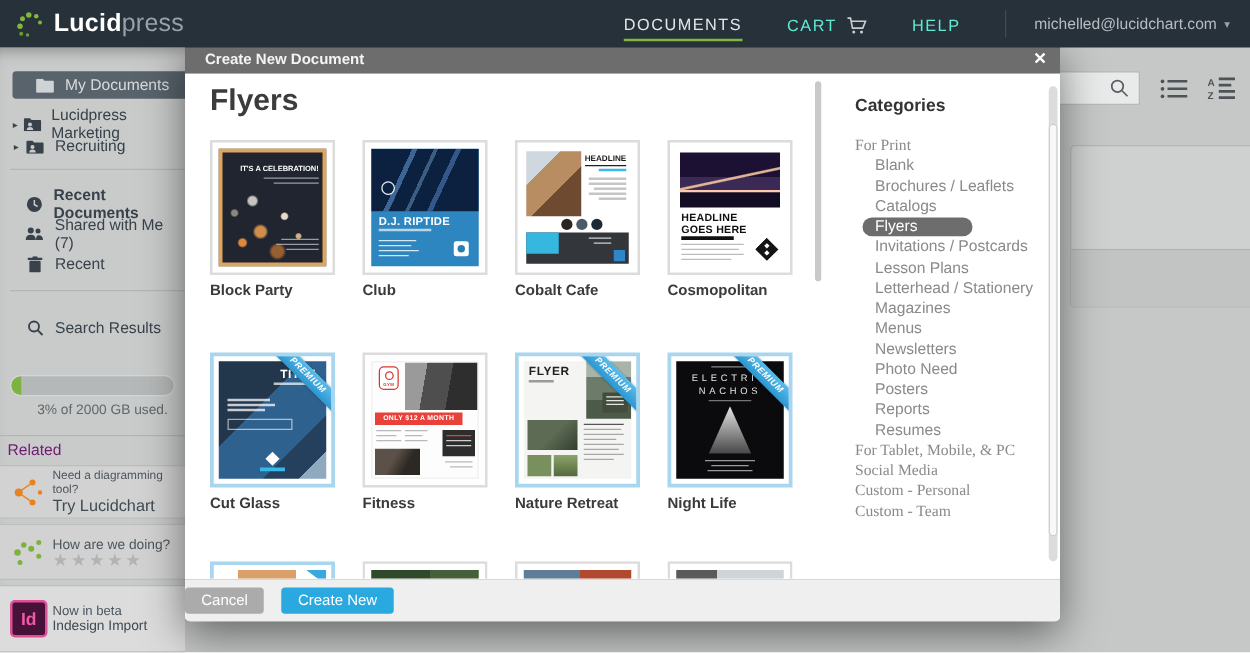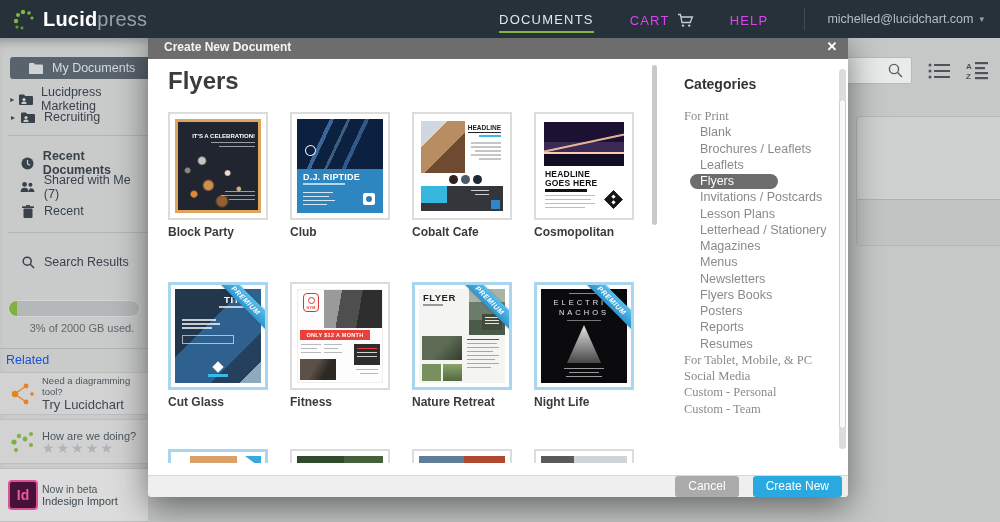--- a/index.html
+++ b/index.html
@@ -7,39 +7,39 @@
   body { font-family:"Liberation Sans", sans-serif; cursor:default; }
   .screen { position:relative; width:1000px; height:522px; overflow:hidden; background:#c6c8c8; }
 
   
   .topbar { position:absolute; left:0; top:0; width:1000px; height:38px; background:#27313a; z-index:20; display:flex; align-items:center; }
   .brand { display:flex; align-items:center; margin-left:12px; }
   .brand svg { margin-right:7px; }
   .brand-text { font-size:20px; color:#ffffff; font-weight:bold; letter-spacing:.2px; }
   .brand-text .lt { color:#99a1a8; font-weight:normal; }
   .topnav { margin-left:auto; display:flex; align-items:center; }
-  .nav-item { color:#d946ef; font-size:13px; letter-spacing:1.2px; margin-right:36px; padding:6px 0 4px; display:flex; align-items:center; gap:7px; }
+  .nav-item { color:#5eead4; font-size:13px; letter-spacing:1.2px; margin-right:36px; padding:6px 0 4px; display:flex; align-items:center; gap:7px; }
   .nav-item.active { color:#e3e7e8; border-bottom:2px solid #82b541; }
   .nav-divider { width:1px; height:22px; background:#3e4a55; margin-right:22px; }
   .account { color:#b6bcc1; font-size:12.5px; margin-right:16px; display:flex; align-items:center; gap:6px; }
   .account .caret { font-size:9px; color:#9aa2a8; }
 
   
   .sidebar { position:absolute; left:0; top:38px; width:148px; height:484px; background:#c9cbca; z-index:1; box-shadow:inset 0 10px 12px -8px rgba(0,0,0,.35); }
   .sb-row { position:absolute; left:0; width:148px; height:22px; display:flex; align-items:center; font-size:12.5px; color:#38424b; }
   .sb-row .caret { width:14px; margin-left:6px; font-size:8px; color:#3c454e; text-align:center; }
   .sb-row .ic { width:16px; display:flex; justify-content:center; margin-right:8px; }
   .sb-row.selected { left:10px; width:138px; background:#59636c; color:#d8dbdd; border-radius:3px 0 0 3px; }
   .sb-row.selected .ic svg { stroke:#cfd3d5; fill:#cfd3d5; }
   .sb-indent2 { margin-left:20px; }
   .sb-div { position:absolute; left:8px; right:0; border-top:1px solid #b4b6b6; }
   .storage-bar { position:absolute; left:8px; top:262px; width:132px; height:17px; border-radius:9px; background:#b5b8b8; border:1px solid #d4d6d6; overflow:hidden; }
   .storage-fill { position:absolute; left:0; top:0; bottom:0; width:8px; background:#7fb341; border-radius:9px 0 0 9px; }
   .storage-text { position:absolute; top:284px; left:20px; right:4px; text-align:center; font-size:11px; color:#5e676c; }
-  .related { position:absolute; top:315px; left:6px; font-size:12.5px; color:#1d4ed8; }
+  .related { position:absolute; top:315px; left:6px; font-size:12.5px; color:#701a75; }
   .promo { position:absolute; left:0; width:148px; background:#d1d2d1; border-top:1px solid #bdbfbf; border-bottom:1px solid #bdbfbf; display:flex; align-items:center; }
   .promo .pic { width:30px; margin-left:8px; flex:0 0 30px; display:flex; justify-content:center; }
   .promo .ptxt { margin-left:4px; }
   .promo .pt1 { font-size:9.5px; color:#4c565e; }
   .promo .pt2 { font-size:13px; color:#3f4a52; }
   .stars { font-size:14px; letter-spacing:2px; color:#b2b4b4; line-height:12px; }
   .id-badge { width:30px; height:30px; background:#471238; border:2px solid #dd4f96; border-radius:4px; color:#f058a8; font-weight:bold; font-size:14px; display:flex; align-items:center; justify-content:center; }
 
   
   .bg-search { position:absolute; left:690px; top:57px; width:222px; height:27px; background:#e9eaea; border:1px solid #b8baba; border-radius:2px; z-index:1; }
@@ -159,21 +159,21 @@
   .cats-title { position:absolute; left:12px; top:17px; font-size:14px; font-weight:bold; color:#333; }
   .cat-list { position:absolute; left:0; top:50px; list-style:none; width:168px; }
   .cat-list li { height:16.25px; font-size:12.5px; color:#8a8a8a; white-space:nowrap; }
   .cat-list li.l1 { padding-left:12px;font-family:Liberation Serif, serif; }
   .cat-list li.l2 { padding-left:28px; }
   .cat-list li.selected span { background:#6d6d6d; color:#fff; border-radius:9px; padding:0 44px 1px 10px; margin-left:-10px; }
   .cat-scroll-track { position:absolute; right:2px; top:10px; width:7px; height:380px; background:#dcdcdc; border-radius:4px; }
   .cat-scroll-thumb { position:absolute; right:2px; top:40px; width:7px; height:330px; background:#f8f8f8; border:1px solid #cfcfcf; border-radius:4px; }
 
   
-  .modal-footer { position:absolute; left:0; right:0; bottom:0; height:22px; background:#efefef; border-top:1px solid #d8d8d8; border-radius:0 0 4px 4px; display:flex; align-items:center; justify-content:flex-end; gap:14px; padding-right:6px; }
+  .modal-footer { position:absolute; left:0; right:0; bottom:0; height:34px; background:#efefef; border-top:1px solid #d8d8d8; border-radius:0 0 4px 4px; display:flex; align-items:center; justify-content:flex-start; gap:14px; padding-right:6px; }
   .btn { font-size:12px; color:#fff; border:none; border-radius:3px; padding:3px 13px 4px; font-family:inherit; }
   .btn-cancel { background:#ababab; }
   .btn-create { background:#29a9e0; }
 </style>
 </head>
 <body>
 
 <div class="screen">
 
   <div class="topbar">
@@ -568,29 +568,29 @@
             <div class="art art3-4"></div>
           </div>
       </div>
 
       <div class="cats">
         <div class="cats-title">Categories</div>
         <ul class="cat-list">
           <li class="l1"><span>For Print</span></li>
           <li class="l2"><span>Blank</span></li>
           <li class="l2"><span>Brochures / Leaflets</span></li>
-          <li class="l2"><span>Leaflets</span></li>
+          <li class="l2"><span>Catalogs</span></li>
           <li class="l2 selected"><span>Flyers</span></li>
           <li class="l2"><span>Invitations / Postcards</span></li>
           <li class="l2"><span>Lesson Plans</span></li>
           <li class="l2"><span>Letterhead / Stationery</span></li>
           <li class="l2"><span>Magazines</span></li>
           <li class="l2"><span>Menus</span></li>
           <li class="l2"><span>Newsletters</span></li>
-          <li class="l2"><span>Flyers Books</span></li>
+          <li class="l2"><span>Photo Need</span></li>
           <li class="l2"><span>Posters</span></li>
           <li class="l2"><span>Reports</span></li>
           <li class="l2"><span>Resumes</span></li>
           <li class="l1"><span>For Tablet, Mobile, &amp; PC</span></li>
           <li class="l1"><span>Social Media</span></li>
           <li class="l1"><span>Custom - Personal</span></li>
           <li class="l1"><span>Custom - Team</span></li>
         </ul>
         <div class="cat-scroll-track"></div>
         <div class="cat-scroll-thumb"></div>

